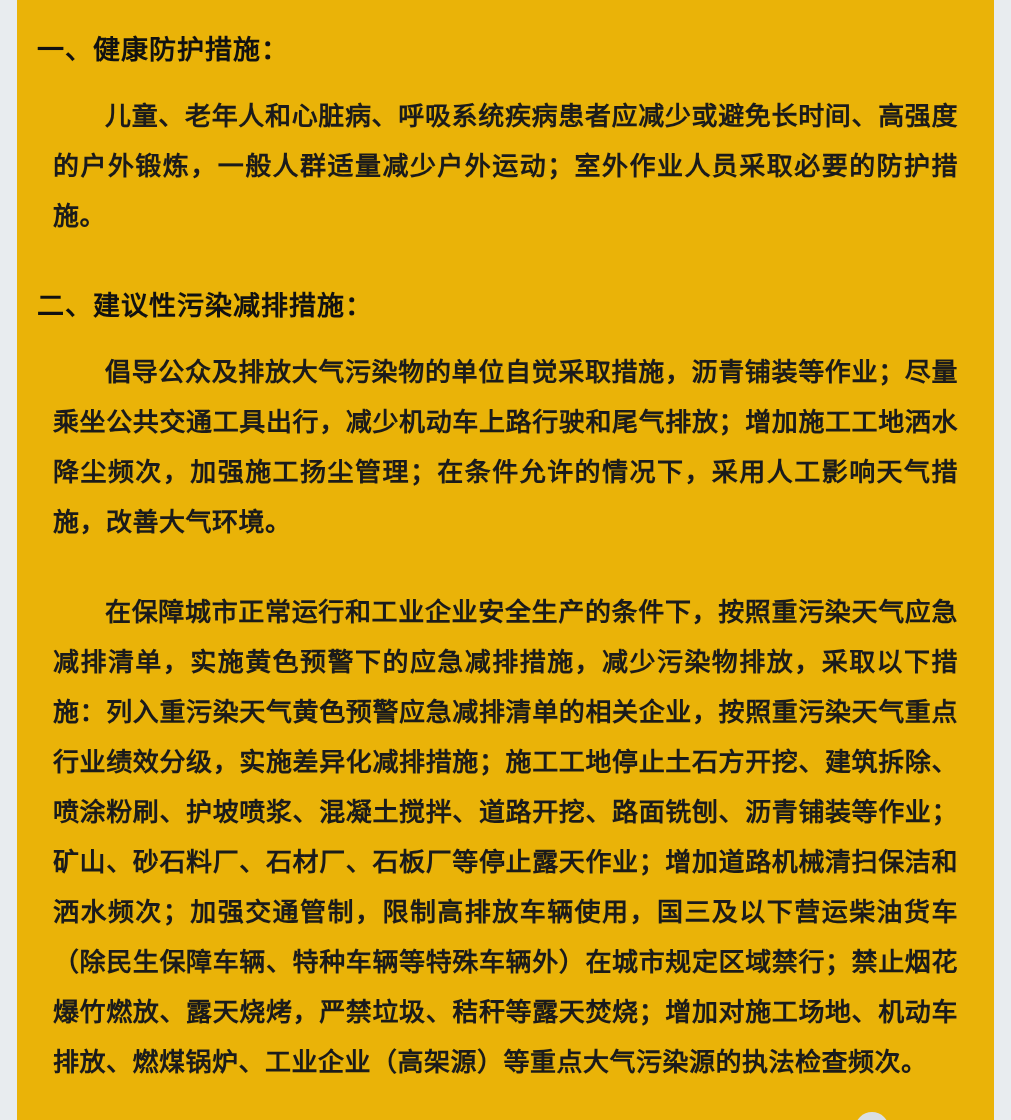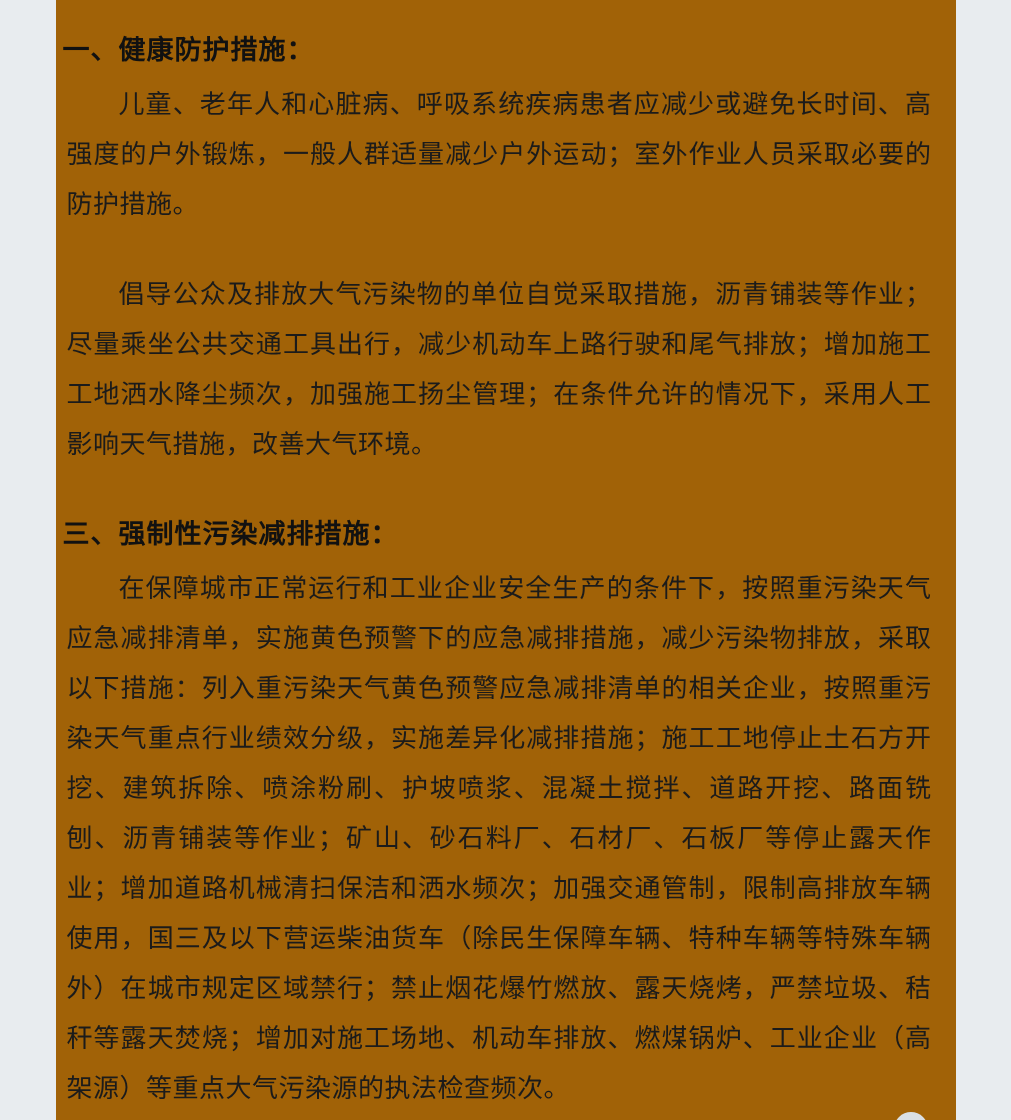--- a/index.html
+++ b/index.html
@@ -2,49 +2,50 @@
 <html lang="zh-CN"><head>
 <meta charset="utf-8">
 <style>
   html, body {
     margin: 0;
     padding: 0;
     background: #e8ecef;
   }
   .page {
     position: relative;
-    width: 900px;
+    width: 977px;
     height: 1120px;
     margin: 0 auto;
     box-sizing: border-box;
-    padding: 25px 20px 0 7px;
-    background: #a16207;
+    padding: 25px 20px 0 20px;
+    background: #eab308;
     color: #1b1b1b;
     font-family: "Liberation Sans", "DejaVu Sans", sans-serif;
     overflow: hidden;
   }
   .section {
     margin: 0 0 40px 0;
   }
   .section-heading {
     margin: 0;
     font-size: 27px;
     line-height: 50px;
     font-weight: 700;
     letter-spacing: 1px;
     color: #111111;
   }
   .section-body {
-    margin: 4px;
+    margin: 16px;
     font-size: 26px;
     line-height: 50px;
     letter-spacing: 0.5px;
     text-align: justify;
     text-indent: 2em;
     color: #1b1b1b;
+    font-weight: bold;
   }
   .signature-block {
     margin-top: 8px;
     text-align: right;
   }
   .signature-line,
   .date-line {
     margin: 0;
     font-size: 26px;
     line-height: 50px;
@@ -65,25 +66,25 @@
 <body>
 
 <div class="page">
 
   <div class="section">
     <h2 class="section-heading">一、健康防护措施：</h2>
     <p class="section-body">儿童、老年人和心脏病、呼吸系统疾病患者应减少或避免长时间、高强度的户外锻炼，一般人群适量减少户外运动；室外作业人员采取必要的防护措施。</p>
   </div>
 
   <div class="section">
+    <h2 class="section-heading">二、建议性污染减排措施：</h2>
     <p class="section-body">倡导公众及排放大气污染物的单位自觉采取措施，沥青铺装等作业；尽量乘坐公共交通工具出行，减少机动车上路行驶和尾气排放；增加施工工地洒水降尘频次，加强施工扬尘管理；在条件允许的情况下，采用人工影响天气措施，改善大气环境。</p>
   </div>
 
   <div class="section">
-    <h2 class="section-heading">三、强制性污染减排措施：</h2>
     <p class="section-body">在保障城市正常运行和工业企业安全生产的条件下，按照重污染天气应急减排清单，实施黄色预警下的应急减排措施，减少污染物排放，采取以下措施：列入重污染天气黄色预警应急减排清单的相关企业，按照重污染天气重点行业绩效分级，实施差异化减排措施；施工工地停止土石方开挖、建筑拆除、喷涂粉刷、护坡喷浆、混凝土搅拌、道路开挖、路面铣刨、沥青铺装等作业；矿山、砂石料厂、石材厂、石板厂等停止露天作业；增加道路机械清扫保洁和洒水频次；加强交通管制，限制高排放车辆使用，国三及以下营运柴油货车（除民生保障车辆、特种车辆等特殊车辆外）在城市规定区域禁行；禁止烟花爆竹燃放、露天烧烤，严禁垃圾、秸秆等露天焚烧；增加对施工场地、机动车排放、燃煤锅炉、工业企业（高架源）等重点大气污染源的执法检查频次。</p>
   </div>
 
   <div class="signature-block">
     <p class="signature-line">嘉兴市重污染天气应急指挥部办公室</p>
 
   </div>
 
   <div class="bottom-circle-artifact"></div>
 

